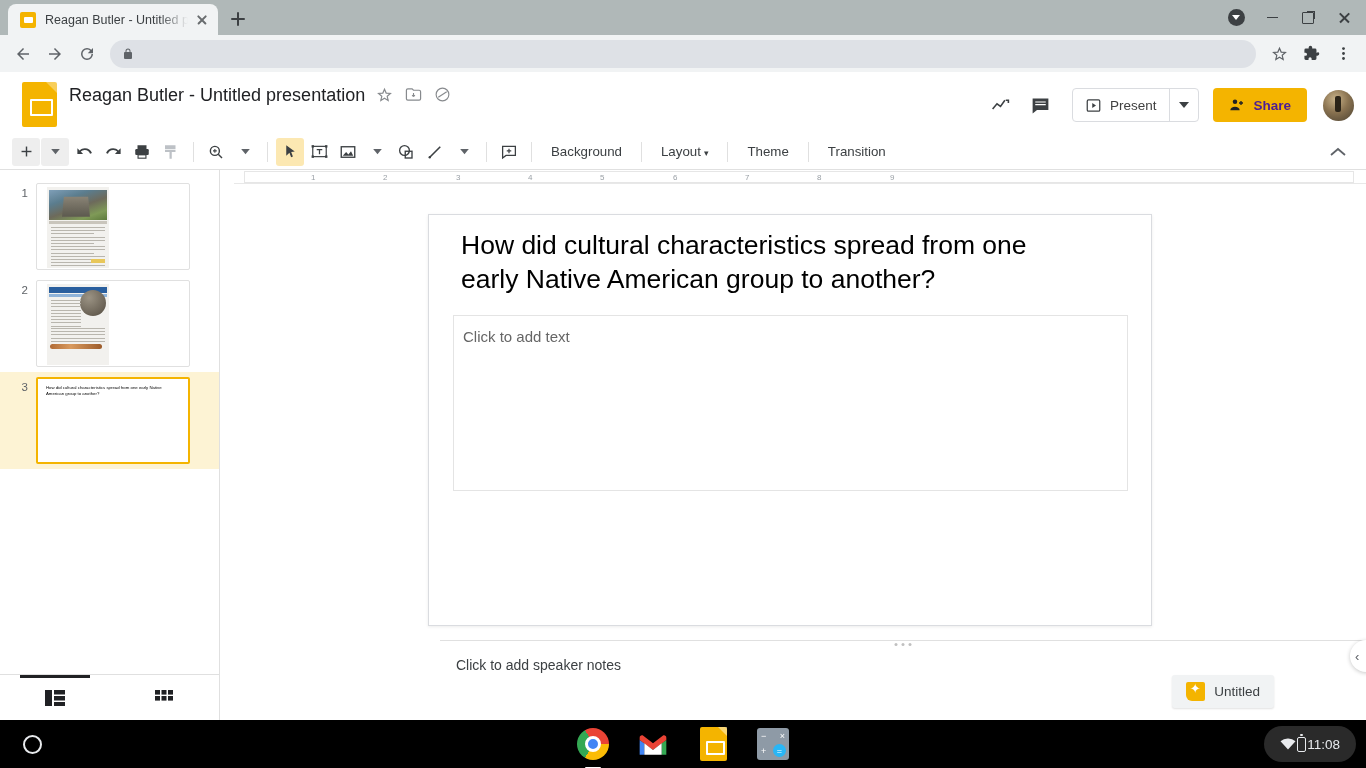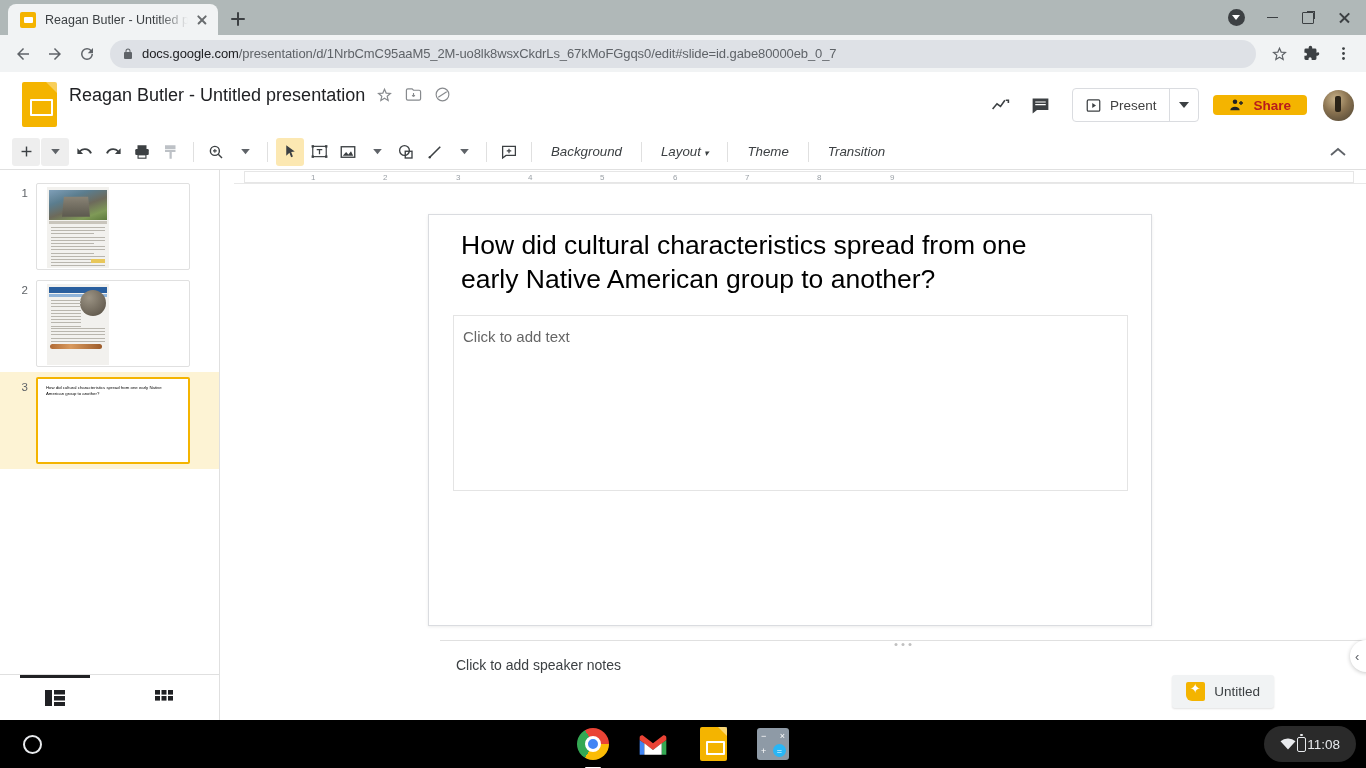--- a/index.html
+++ b/index.html
@@ -129,22 +129,22 @@
   .menuitem { font-size: 13.3px; color: #3c4043; padding: 3px 7px; border-radius: 3px; }
   .lastedit { font-size: 12.6px; color: #5f6368; text-decoration: underline; margin-left: 14px; }
 
   .header-right { position: absolute; right: 12px; top: 16px; display: flex; align-items: center; gap: 6px; }
   .hr-icon { width: 34px; height: 34px; display:flex; align-items:center; justify-content:center; border-radius: 50%; }
   .presentgrp { display: flex; height: 34px; border: 1px solid #dadce0; border-radius: 4px; overflow: hidden; margin-left: 8px; }
   .present-btn { display:flex; align-items:center; gap: 9px; padding: 0 13px; font-size: 13.5px; color: #404040; }
   .present-div { width: 1px; background: #dadce0; }
   .present-caret { width: 28px; display:flex; align-items:center; justify-content:center; }
   .share-btn {
-    height: 20px; background: #f4b400; border-radius: 4px; display: flex; align-items: center;
-    gap: 8px; padding: 0 16px; font-size: 13.5px; color: #b91c1c; font-weight: bold; margin-left: 8px;
+    height: 34px; background: #f4b400; border-radius: 4px; display: flex; align-items: center;
+    gap: 8px; padding: 0 16px; font-size: 13.5px; color: #4c1d95; font-weight: bold; margin-left: 8px;
   }
   .avatar {
     width: 31px; height: 31px; border-radius: 50%; margin-left: 10px;
     background: radial-gradient(circle at 40% 30%, #c9b38a 0%, #8a7351 45%, #4a4030 100%);
     position: relative; overflow: hidden;
   }
   .avatar:after {
     content:""; position:absolute; left: 12px; top: 6px; width: 6px; height: 16px;
     background: #2b2418; border-radius: 2px;
   }
@@ -154,21 +154,21 @@
     height: 36px; display: flex; align-items: center; padding: 0 12px; gap: 1px;
     border-bottom: 1px solid #e0e0e0; position: relative;
   }
   .tb {
     height: 28px; min-width: 28px; display:flex; align-items:center; justify-content:center;
     border-radius: 3px; position: relative; padding: 0 3px;
   }
   .tb.sel { background: #fce8b2; }
   .tb.grey { background: #eeeeee; }
   .tbsep { width: 1px; height: 20px; background: #e0e0e0; margin: 0 7px; }
-  .tbtext { font-size: 13.3px; color: #3c4043; padding: 5px 11px; border-radius: 3px; font-style: italic; }
+  .tbtext { font-size: 13.3px; color: #3c4043; padding: 5px 11px; border-radius: 3px; }
   .collapse { position: absolute; right: 14px; }
 
   
   .body { display: flex; height: 550px; }
   .filmstrip { width: 220px; border-right: 1px solid #e0e0e0; position: relative; background: #fff; }
   .slides-list { padding: 8px 0 0 0; }
   .thumbrow { display: flex; align-items: flex-start; padding: 5px 12px 5px 0; }
   .thumbrow.active { background: #fdf3d4; }
   .thumbnum { width: 28px; text-align: right; font-size: 11.5px; color: #5f6368; padding-top: 4px; margin-right: 8px; }
   .thumb {
@@ -334,23 +334,20 @@
     </div>
     <div class="navbtn">
       <svg width="18" height="18" viewBox="0 0 24 24">
           <path d="M17.65 6.35A7.96 7.96 0 0012 4a8 8 0 108 8h-2a6 6 0 11-6-6c1.66 0 3.14.69 4.22 1.78L13 11h7V4z" fill="#5f6368"></path>
         </svg>
     </div>
     <div class="urlbar">
       <svg width="12" height="14" viewBox="0 0 24 24">
           <path d="M18 8h-1V6a5 5 0 10-10 0v2H6a2 2 0 00-2 2v10a2 2 0 002 2h12a2 2 0 002-2V10a2 2 0 00-2-2zM9 6a3 3 0 016 0v2H9z" fill="#5f6368"></path>
         </svg>
-      <span class="url-text">
-        <span class="url-host">docs.google.com</span><span class="url-path">/presentation/d/1NrbCmC95aaM5_2M-uo8lk8wsxCkdrLs_67kMoFGgqs0/edit#slide=id.gabe80000eb_0_7</span>
-      </span>
     </div>
     <div class="omni-icon">
       <svg width="17" height="17" viewBox="0 0 24 24">
           <path d="M12 17.27l5.18 3.13-1.37-5.9 4.58-3.97-6.03-.51L12 4.5 9.64 10.02l-6.03.51 4.58 3.97-1.37 5.9z" fill="none" stroke="#5f6368" stroke-width="1.7"></path>
         </svg>
     </div>
     <div class="omni-icon">
       <svg width="17" height="17" viewBox="0 0 24 24">
           <path d="M20.5 11H19V7a2 2 0 00-2-2h-4V3.5a2.5 2.5 0 00-5 0V5H4a2 2 0 00-2 2v3.8h1.5a2.2 2.2 0 110 4.4H2V19a2 2 0 002 2h3.8v-1.5a2.2 2.2 0 114.4 0V21H17a2 2 0 002-2v-4h1.5a2.5 2.5 0 000-5z" fill="#3c4043"></path>
         </svg>

